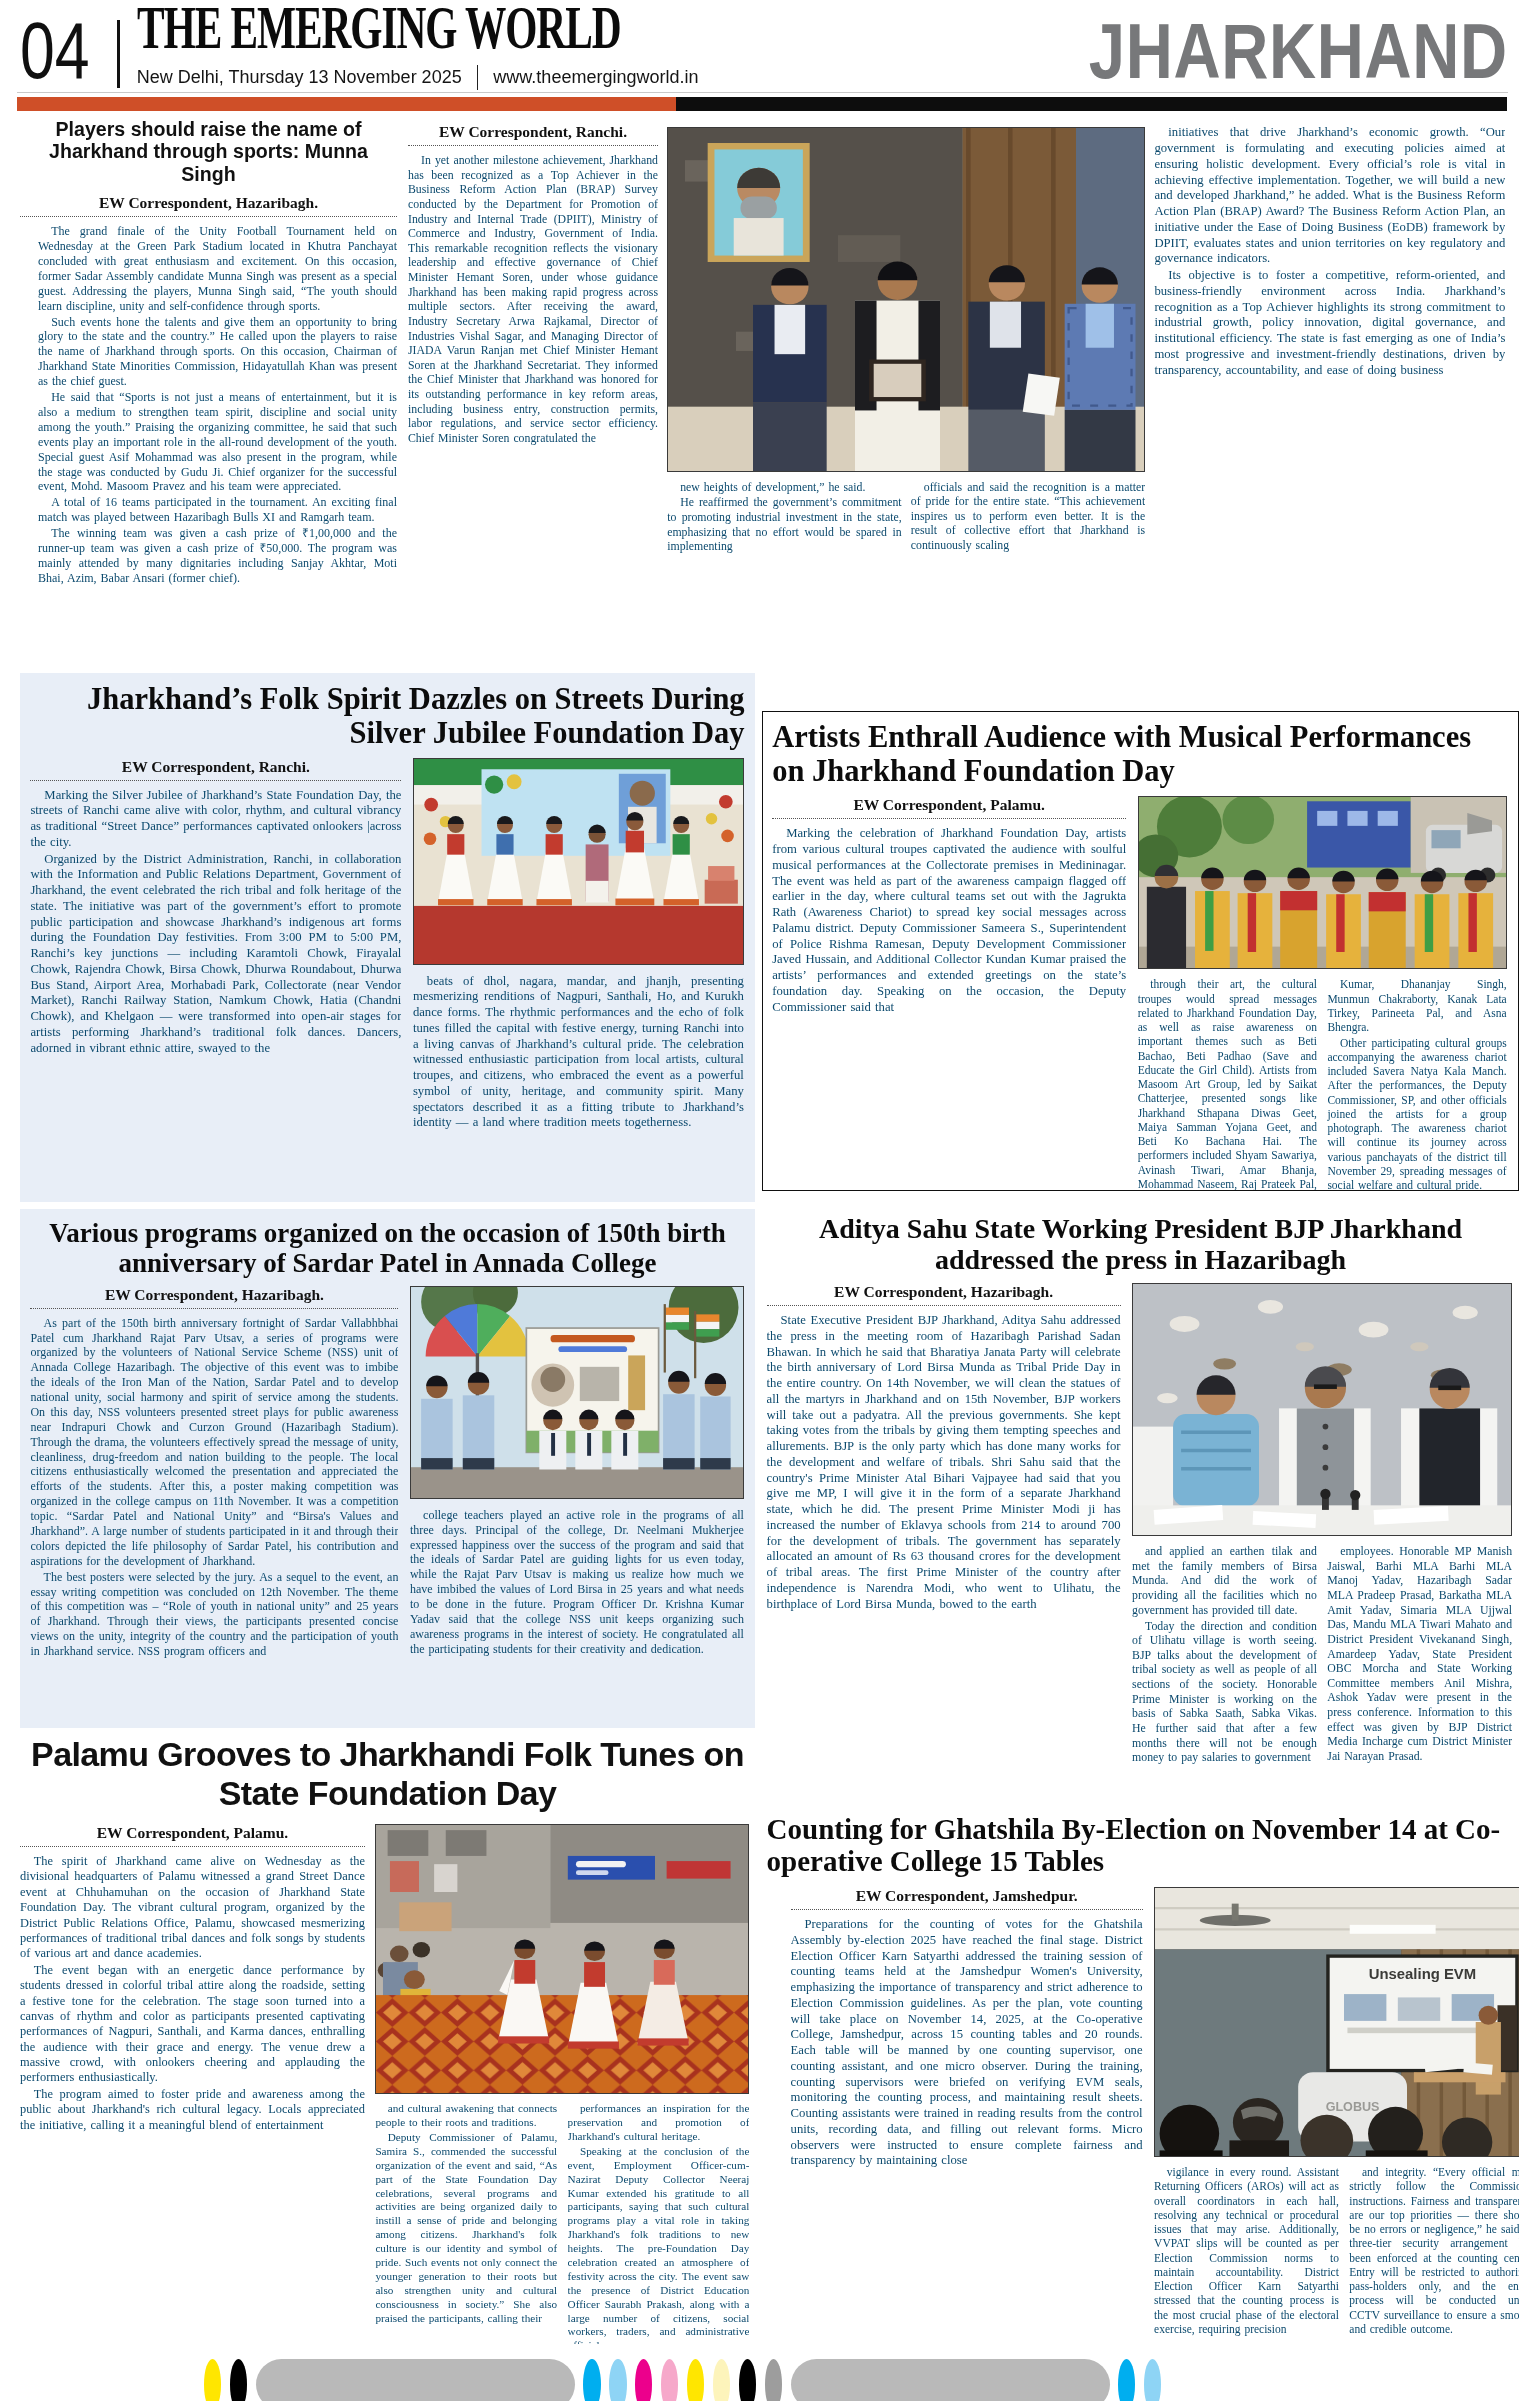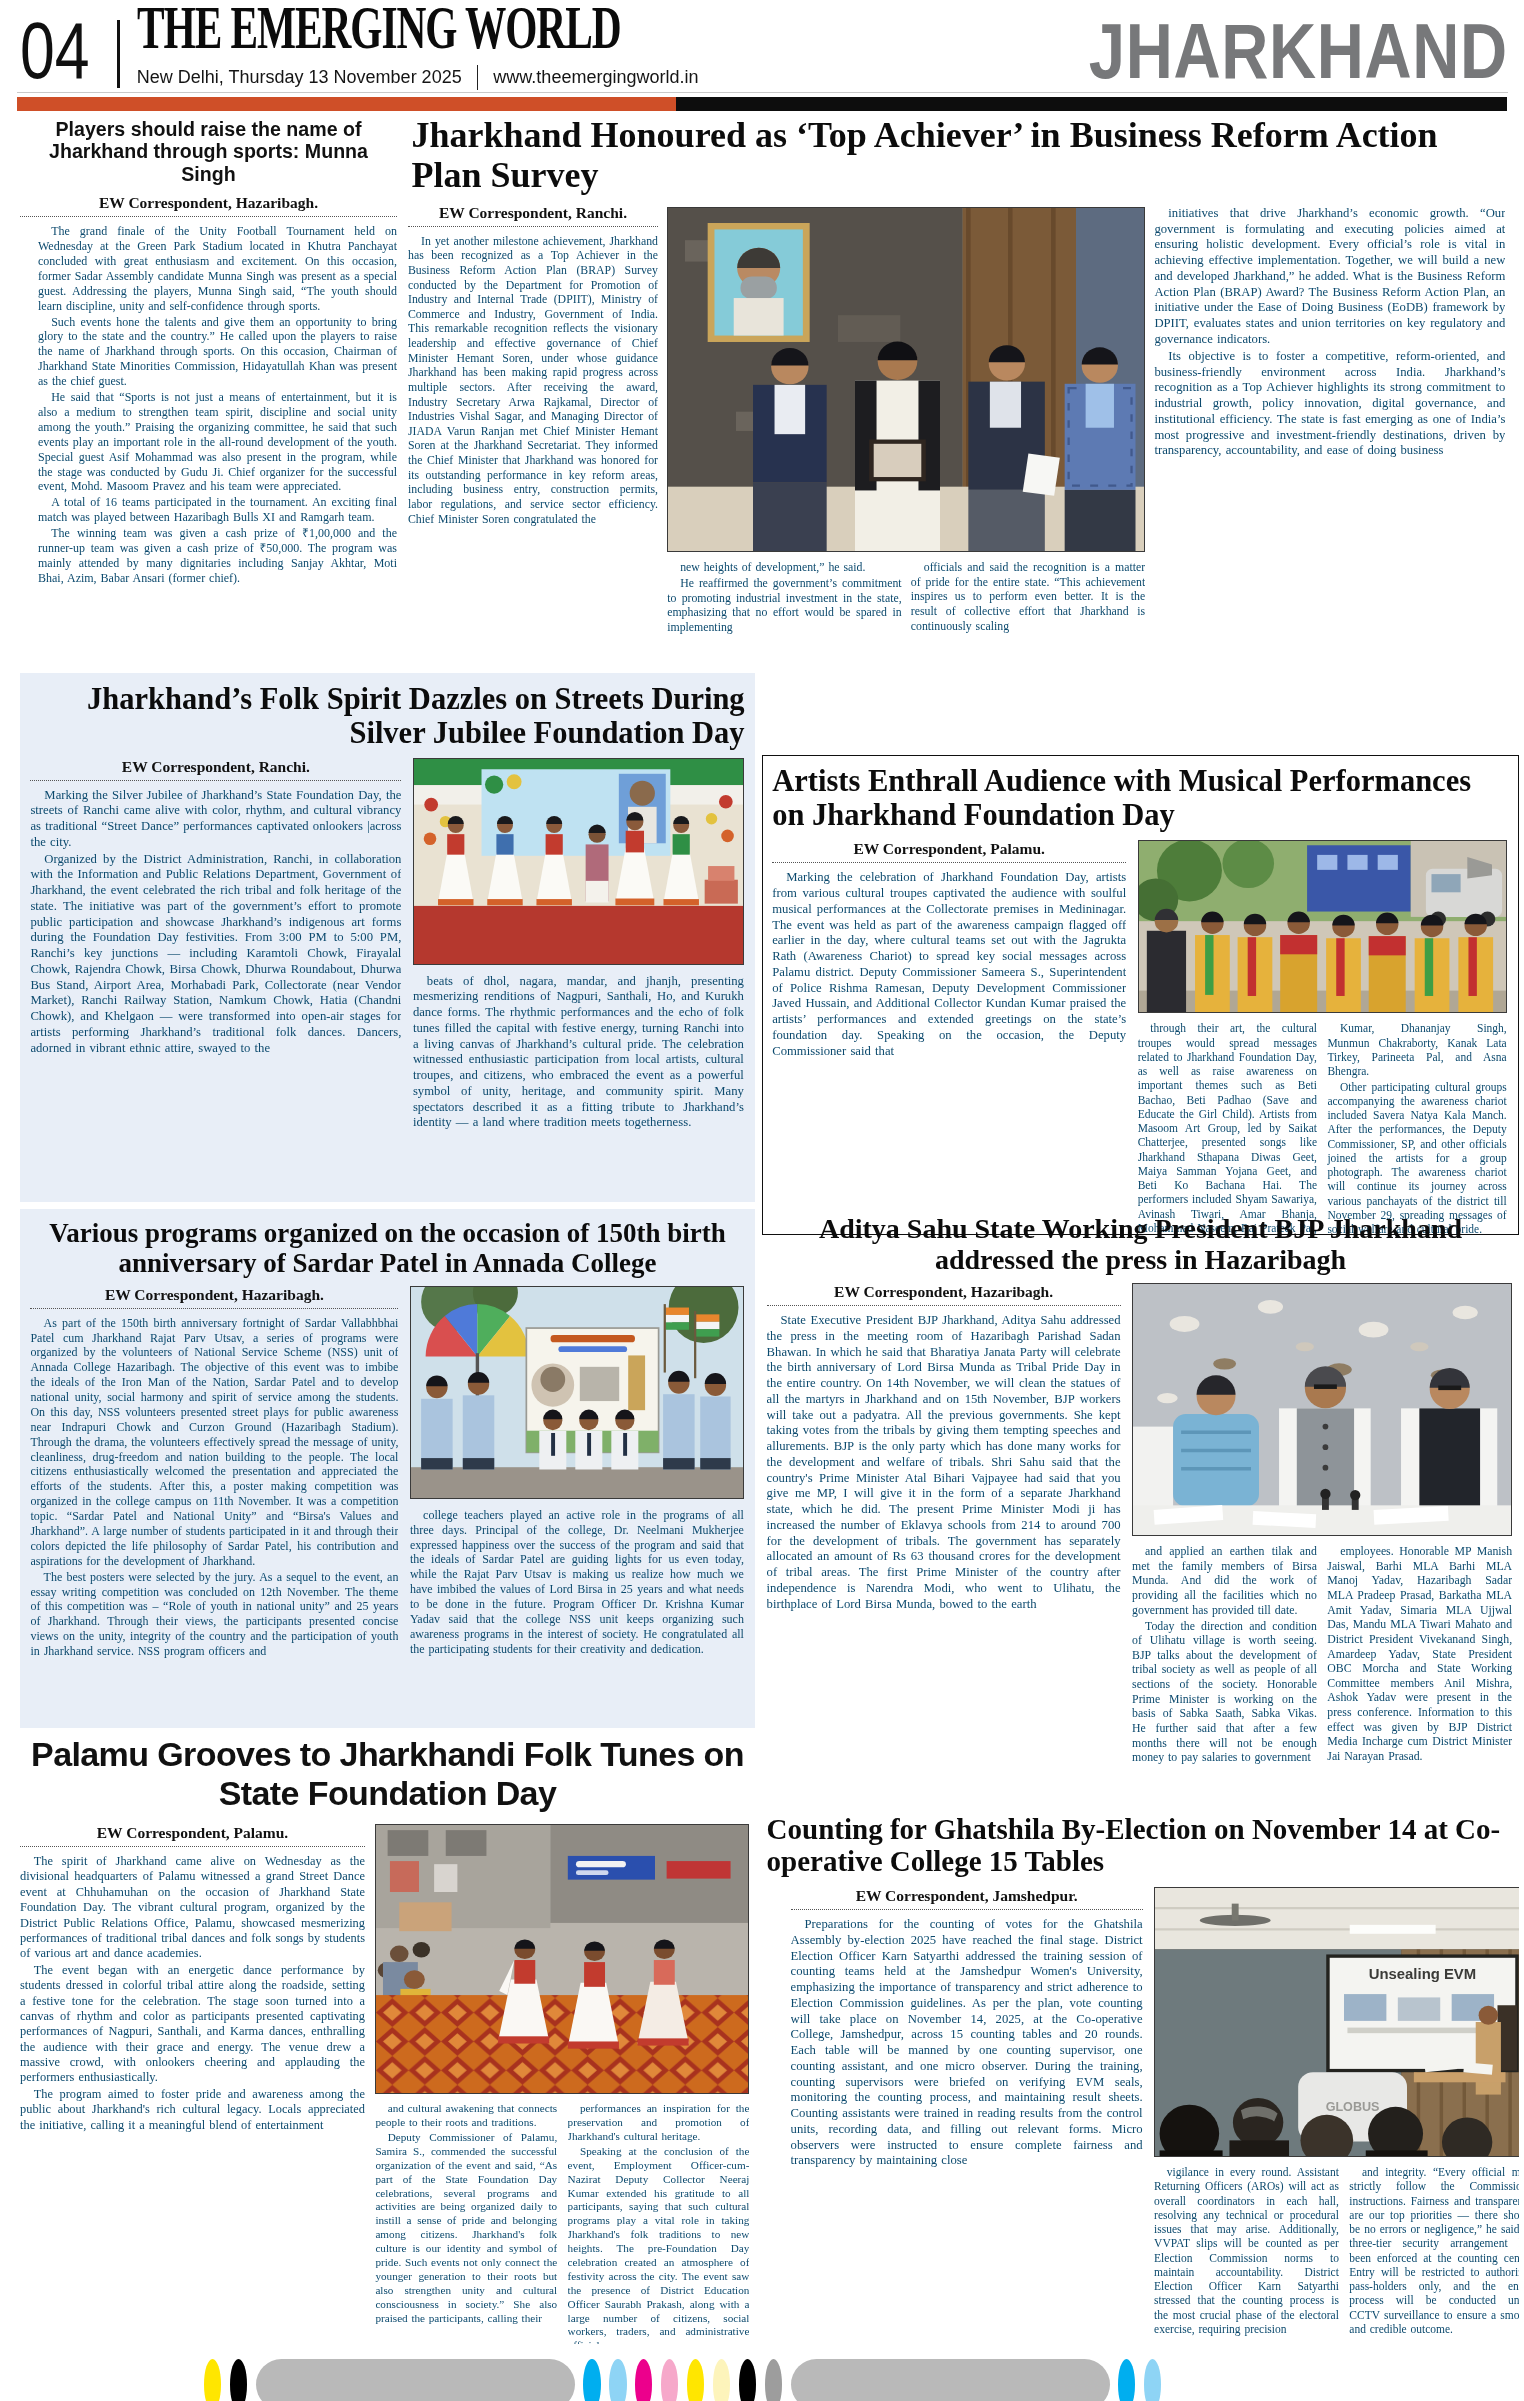--- a/index.html
+++ b/index.html
@@ -83,21 +83,20 @@
   <div class="body-text bodycol" style="--fs:12px;height:437px;margin-left:18px;">
       <p>The grand finale of the Unity Football Tournament held on Wednesday at the Green Park Stadium located in Khutra Panchayat concluded with great enthusiasm and excitement. On this occasion, former Sadar Assembly candidate Munna Singh was present as a special guest. Addressing the players, Munna Singh said, “The youth should learn discipline, unity and self-confidence through sports.</p>
       <p>Such events hone the talents and give them an opportunity to bring glory to the state and the country.” He called upon the players to raise the name of Jharkhand through sports. On this occasion, Chairman of Jharkhand State Minorities Commission, Hidayatullah Khan was present as the chief guest.</p>
       <p>He said that “Sports is not just a means of entertainment, but it is also a medium to strengthen team spirit, discipline and social unity among the youth.” Praising the organizing committee, he said that such events play an important role in the all-round development of the youth. Special guest Asif Mohammad was also present in the program, while the stage was conducted by Gudu Ji. Chief organizer for the successful event, Mohd. Masoom Pravez and his team were appreciated.</p>
       <p>A total of 16 teams participated in the tournament. An exciting final match was played between Hazaribagh Bulls XI and Ramgarh team.</p>
       <p>The winning team was given a cash prize of ₹1,00,000 and the runner-up team was given a cash prize of ₹50,000. The program was mainly attended by many dignitaries including Sanjay Akhtar, Moti Bhai, Azim, Babar Ansari (former chief).</p>
     </div>
 </section>
 
 <section class="article" style="left:408px;top:115px;width:1099px;height:555px;">
-  <h1 class="head-serif" style="font-size:36px;padding-left:3.5px;">Jharkhand Honoured as ‘Top Achiever’ in Business Reform Action Plan Survey</h1>
   <div class="cols" style="gap:9.2px;margin-top:8px;">
     <div style="width:250px;flex:0 0 auto;">
       <div class="byline">EW Correspondent, Ranchi.</div>
       <div class="dotline"></div>
       <div class="body-text bodycol" style="--fs:11.8px;height:403px;">
           <p>In yet another milestone achievement, Jharkhand has been recognized as a Top Achiever in the Business Reform Action Plan (BRAP) Survey conducted by the Department for Promotion of Industry and Internal Trade (DPIIT), Ministry of Commerce and Industry, Government of India. This remarkable recognition reflects the visionary leadership and effective governance of Chief Minister Hemant Soren, under whose guidance Jharkhand has been making rapid progress across multiple sectors. After receiving the award, Industry Secretary Arwa Rajkamal, Director of Industries Vishal Sagar, and Managing Director of JIADA Varun Ranjan met Chief Minister Hemant Soren at the Jharkhand Secretariat. They informed the Chief Minister that Jharkhand was honored for its outstanding performance in key reform areas, including business entry, construction permits, labor regulations, and service sector efficiency. Chief Minister Soren congratulated the</p>
         </div>
     </div>
     <div style="width:478px;flex:0 0 auto;">
       <figure class="photo" style="height:345px;margin-top:3.5px;">
@@ -238,21 +237,21 @@
             <rect x="514" y="188" width="46" height="26" fill="#d8826e"></rect>
         </svg>
       </figure>
       <div class="body-text bodycol" style="--fs:12.7px;height:204px;margin-top:9.2px;">
           <p>beats of dhol, nagara, mandar, and jhanjh, presenting mesmerizing renditions of Nagpuri, Santhali, Ho, and Kurukh dance forms. The rhythmic performances and the echo of folk tunes filled the capital with festive energy, turning Ranchi into a living canvas of Jharkhand’s cultural pride. The celebration witnessed enthusiastic participation from local artists, cultural troupes, and citizens, who embraced the event as a powerful symbol of unity, heritage, and community spirit. Many spectators described it as a fitting tribute to Jharkhand’s identity — a land where tradition meets togetherness.</p>
         </div>
     </div>
   </div>
 </section>
 
-<section class="article borderbox" style="left:762px;top:711px;width:757px;height:480px;margin-top:44px;">
+<section class="article borderbox" style="left:762px;top:711px;width:757px;height:480px;">
   <h1 class="head-serif" style="font-size:30.5px;">Artists Enthrall Audience with Musical Performances on Jharkhand Foundation Day</h1>
   <div class="cols" style="gap:11.5px;margin-top:8px;">
     <div style="width:354px;flex:0 0 auto;">
       <div class="byline">EW Correspondent, Palamu.</div>
       <div class="dotline"></div>
       <div class="body-text bodycol" style="--fs:12.7px;height:328px;">
           <p>Marking the celebration of Jharkhand Foundation Day, artists from various cultural troupes captivated the audience with soulful musical performances at the Collectorate premises in Medininagar. The event was held as part of the awareness campaign flagged off earlier in the day, where cultural teams set out with the Jagrukta Rath (Awareness Chariot) to spread key social messages across Palamu district. Deputy Commissioner Sameera S., Superintendent of Police Rishma Ramesan, Deputy Development Commissioner Javed Hussain, and Additional Collector Kundan Kumar praised the artists’ performances and extended greetings on the state’s foundation day. Speaking on the occasion, the Deputy Commissioner said that</p>
         </div>
     </div>
     <div style="width:369px;flex:0 0 auto;">

